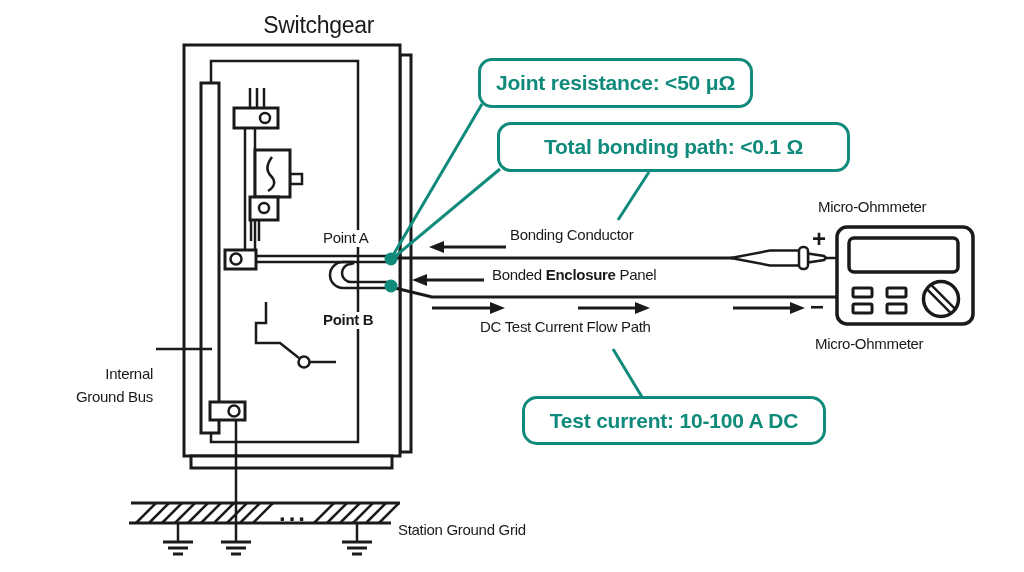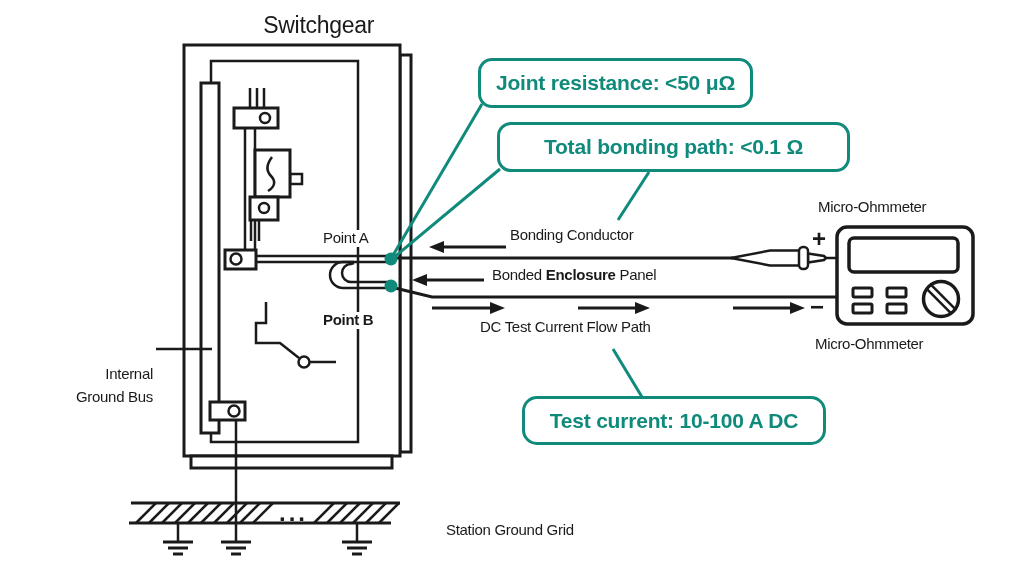--- a/index.html
+++ b/index.html
@@ -207,21 +207,21 @@
   </div>
 
   <div class="lbl txt" style="left:480px; top:319px;">DC Test Current Flow Path</div>
 
   <div class="lbl txt" style="left:818px; top:199px;">Micro-Ohmmeter</div>
   <div class="lbl txt" style="left:815px; top:336px;">Micro-Ohmmeter</div>
 
   <div class="lbl sign txt" style="left:812px; top:226px;">+</div>
   <div class="lbl sign txt" style="left:810px; top:294px;">−</div>
 
-  <div class="lbl txt" style="left:398px; top:522px;margin-left:48px;">Station Ground Grid</div>
+  <div class="lbl txt" style="left:398px; top:522px;">Station Ground Grid</div>
 
   <div class="lbl dots txt" style="left:279px; top:500px;">...</div>
 
   <div class="callout" style="left:478px; top:58px; width:275px; height:50px;">Joint resistance: &lt;50 μΩ</div>
   <div class="callout" style="left:497px; top:122px; width:353px; height:50px;">Total bonding path: &lt;0.1 Ω</div>
   <div class="callout" style="left:522px; top:396px; width:304px; height:49px;border-radius:15px;">Test current: 10-100 A DC</div>
 
 </div>
 
 </body></html>

